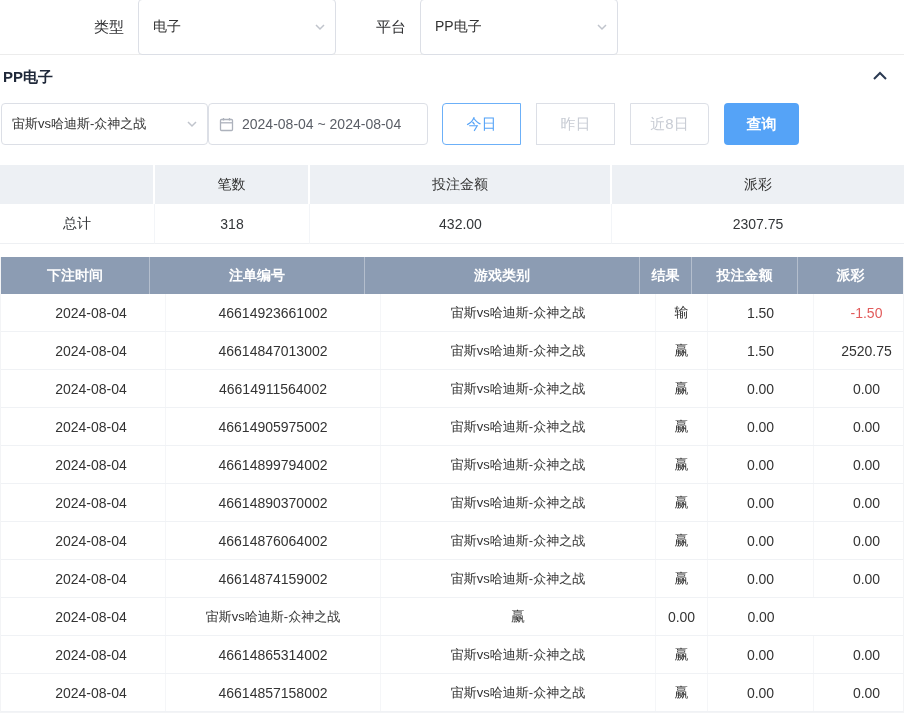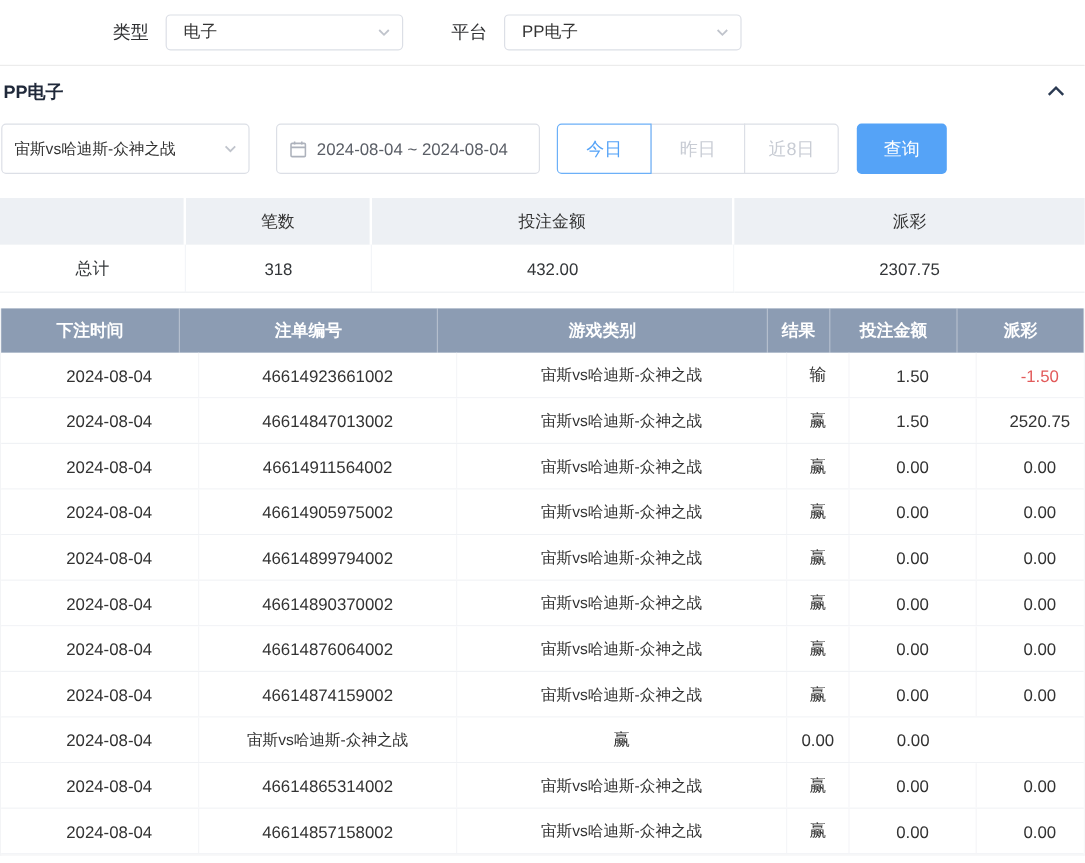--- a/index.html
+++ b/index.html
@@ -19,58 +19,59 @@
     color:var(--text);
   }
   
   .top-filters{
     display:flex;align-items:center;height:55px;
     padding-left:94px;border-bottom:1px solid #ececec;
   }
   .filter-label{font-size:15px;color:#303133;margin-right:14px;}
   .select-box{
     position:relative;display:flex;align-items:center;
-    width:198px;height:30px;border:1px solid var(--border);border-radius:4px;
+    width:198px;height:56px;border:1px solid var(--border);border-radius:4px;
     padding:0 28px 0 14px;font-size:14px;color:#333;background:#fff;cursor:pointer;
   }
   .select-box .chev{
     position:absolute;right:10px;top:50%;transform:translateY(-50%);
     width:10px;height:10px;
   }
   .chev svg{display:block;}
   .gap-40{margin-left:40px;}
   
   .section-header{
     display:flex;align-items:center;justify-content:space-between;
     height:44px;padding:0 14px 0 3px;
   }
   .section-title{font-size:15px;font-weight:700;color:#20293a;}
   .collapse-btn{background:none;border:none;cursor:pointer;padding:2px;}
   
   .toolbar{display:flex;align-items:center;margin:4px 0 0 1px;}
   .game-select{width:207px;height:42px;font-size:13px;padding:0 24px 0 10px;}
   .date-box{
-    display:flex;align-items:center;width:220px;height:42px;margin-left:22px;
+    display:flex;align-items:center;width:220px;height:42px;margin-left:0;
     border:1px solid var(--border);border-radius:4px;padding:0 10px;cursor:pointer;
   }
   .date-box .cal{margin-right:8px;display:flex;}
   .date-text{font-size:14px;color:#5a5e66;white-space:nowrap;}
-  .btn-group{display:flex;margin-left:14px;}
+  .btn-group{display:flex;margin-left:14px;gap:16px;}
   .tab-btn{
     width:79px;height:42px;background:#fff;border:1px solid var(--border);
     font-size:15px;color:#c8ccd4;cursor:pointer;margin-left:-1px;
     font-family:inherit;
   }
   .tab-btn:first-child{border-radius:4px 0 0 4px;margin-left:0;}
   .tab-btn:last-child{border-radius:0 4px 4px 0;}
   .tab-btn.active{color:var(--accent);border-color:var(--accent-light);position:relative;z-index:1;}
   .query-btn{
     width:75px;height:42px;margin-left:15px;border:none;border-radius:4px;
     background:var(--accent);color:#fff;font-size:15px;cursor:pointer;
     font-family:inherit;
+    font-weight:bold;
   }
   
   .summary{margin-top:20px;font-size:14px;}
   .summary .srow{display:grid;grid-template-columns:155px 155px 302px 292px;}
   .summary .shead .scell{
     background:#edf0f4;height:39px;border-right:2px solid #fff;
     display:flex;align-items:center;justify-content:center;color:#333;
   }
   .summary .shead .scell:last-child{border-right:none;}
   .summary .sbody .scell{

